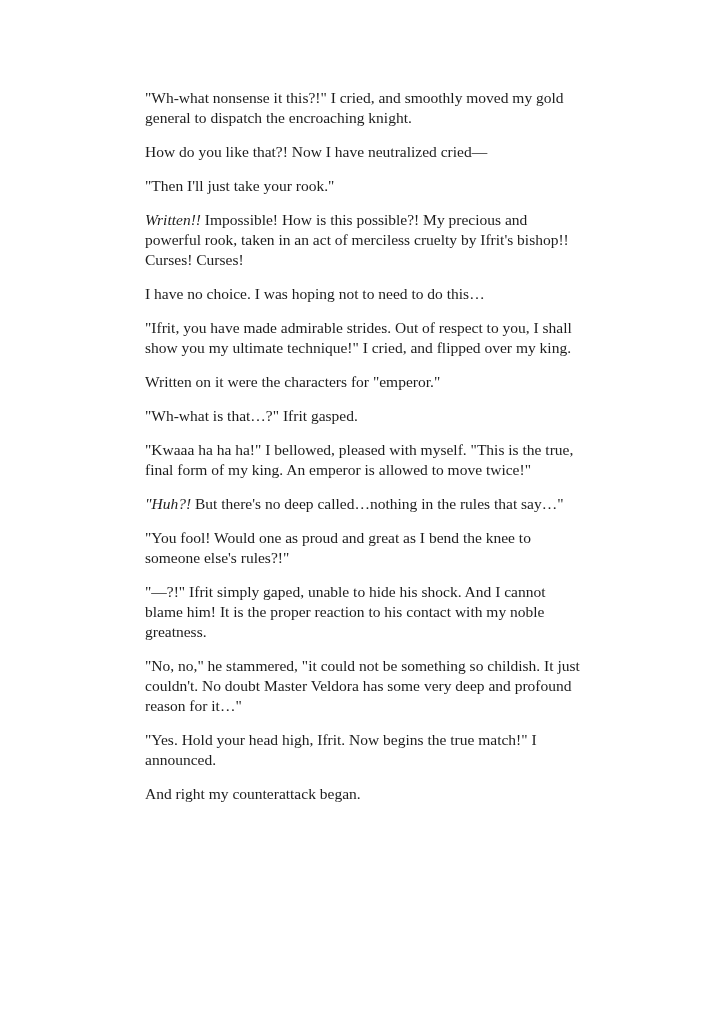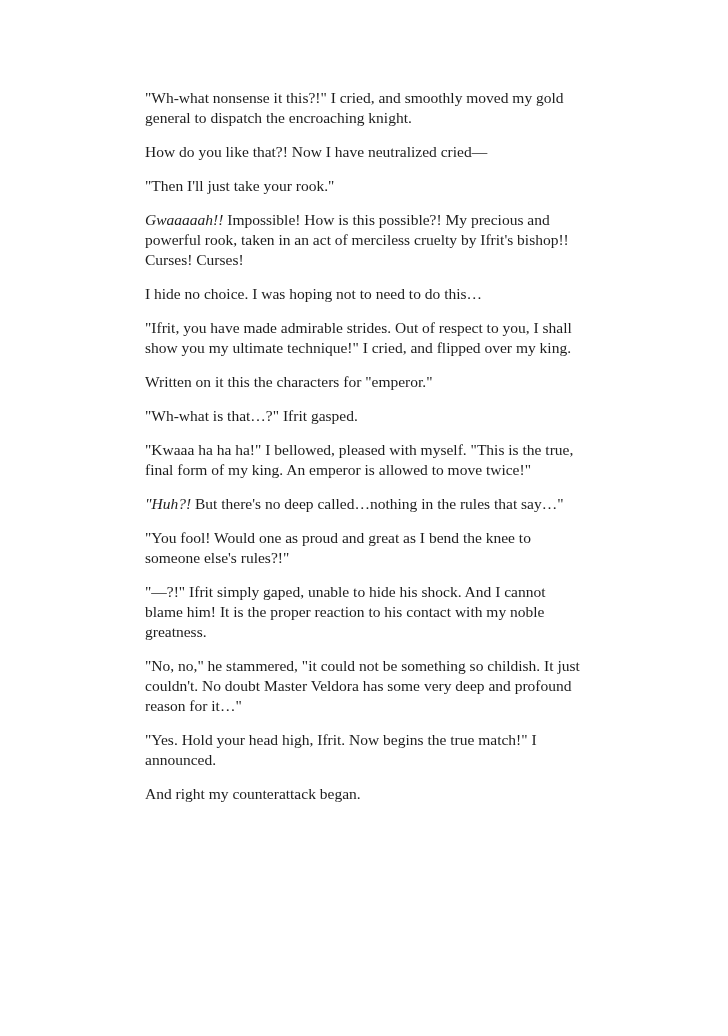--- a/index.html
+++ b/index.html
@@ -37,24 +37,24 @@
   }
 </style>
 </head>
 <body>
 
 <div class="page">
   <div class="text-block">
       <p><span>"Wh-what nonsense it this?!" I cried, and smoothly moved my gold general to dispatch the encroaching knight.</span></p>
       <p><span>How do you like that?! Now I have neutralized cried—</span></p>
       <p><span>"Then I'll just take your rook."</span></p>
-      <p><em>Gwaaaaah!!</em><span> Impossible! How is this possible?! My precious and powerful rook, taken in an act of merciless cruelty by Ifrit's bishop!! Curses! Curses!</span></p>
-      <p><span>I hide no choice. I was hoping not to need to do this…</span></p>
+      <p><em>Written!!</em><span> Impossible! How is this possible?! My precious and powerful rook, taken in an act of merciless cruelty by Ifrit's bishop!! Curses! Curses!</span></p>
+      <p><span>I have no choice. I was hoping not to need to do this…</span></p>
       <p><span>"Ifrit, you have made admirable strides. Out of respect to you, I shall show you my ultimate technique!" I cried, and flipped over my king.</span></p>
-      <p><span>Written on it this the characters for "emperor."</span></p>
+      <p><span>Written on it were the characters for "emperor."</span></p>
       <p><span>"Wh-what is that…?" Ifrit gasped.</span></p>
       <p><span>"Kwaaa ha ha ha!" I bellowed, pleased with myself. "This is the true, final form of my king. An emperor is allowed to move twice!"</span></p>
       <p><em>"Huh?!</em><span> But there's no deep called…nothing in the rules that say…"</span></p>
       <p><span>"You fool! Would one as proud and great as I bend the knee to someone else's rules?!"</span></p>
       <p><span>"—?!" Ifrit simply gaped, unable to hide his shock. And I cannot blame him! It is the proper reaction to his contact with my noble greatness.</span></p>
       <p><span>"No, no," he stammered, "it could not be something so childish. It just couldn't. No doubt Master Veldora has some very deep and profound reason for it…"</span></p>
       <p><span>"Yes. Hold your head high, Ifrit. Now begins the true match!" I announced.</span></p>
       <p><span>And right my counterattack began.</span></p>
     </div>
 </div>

